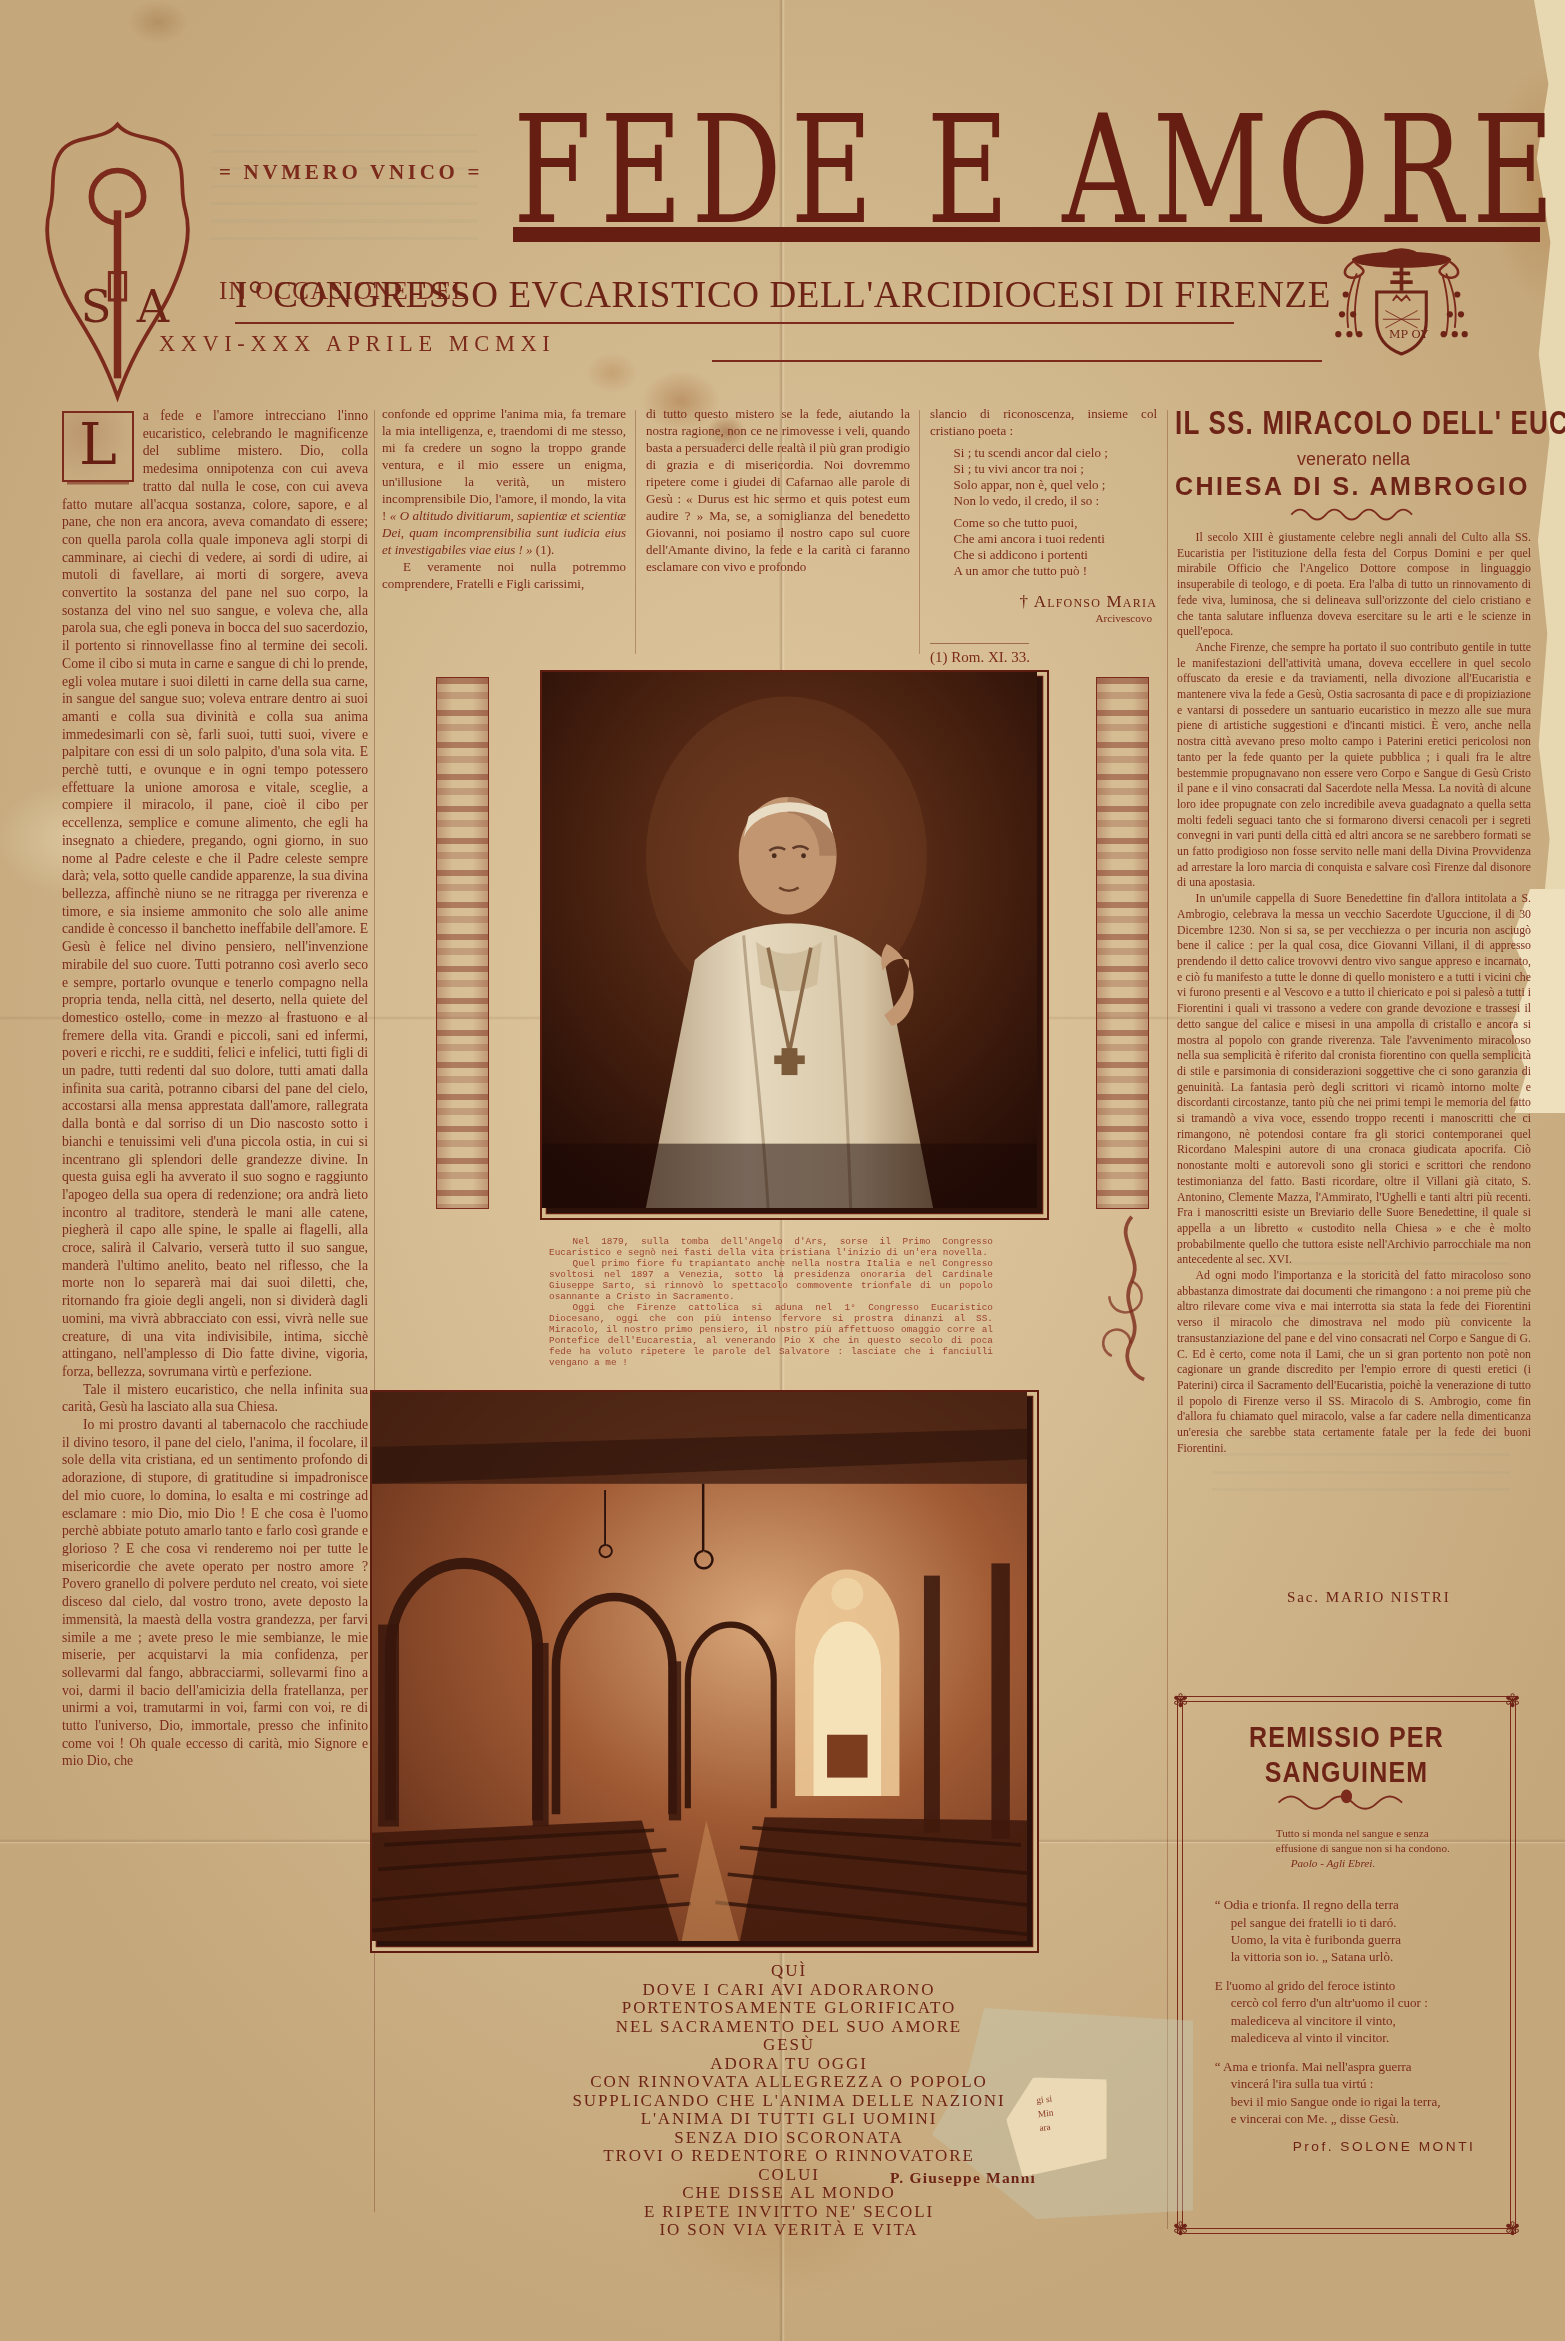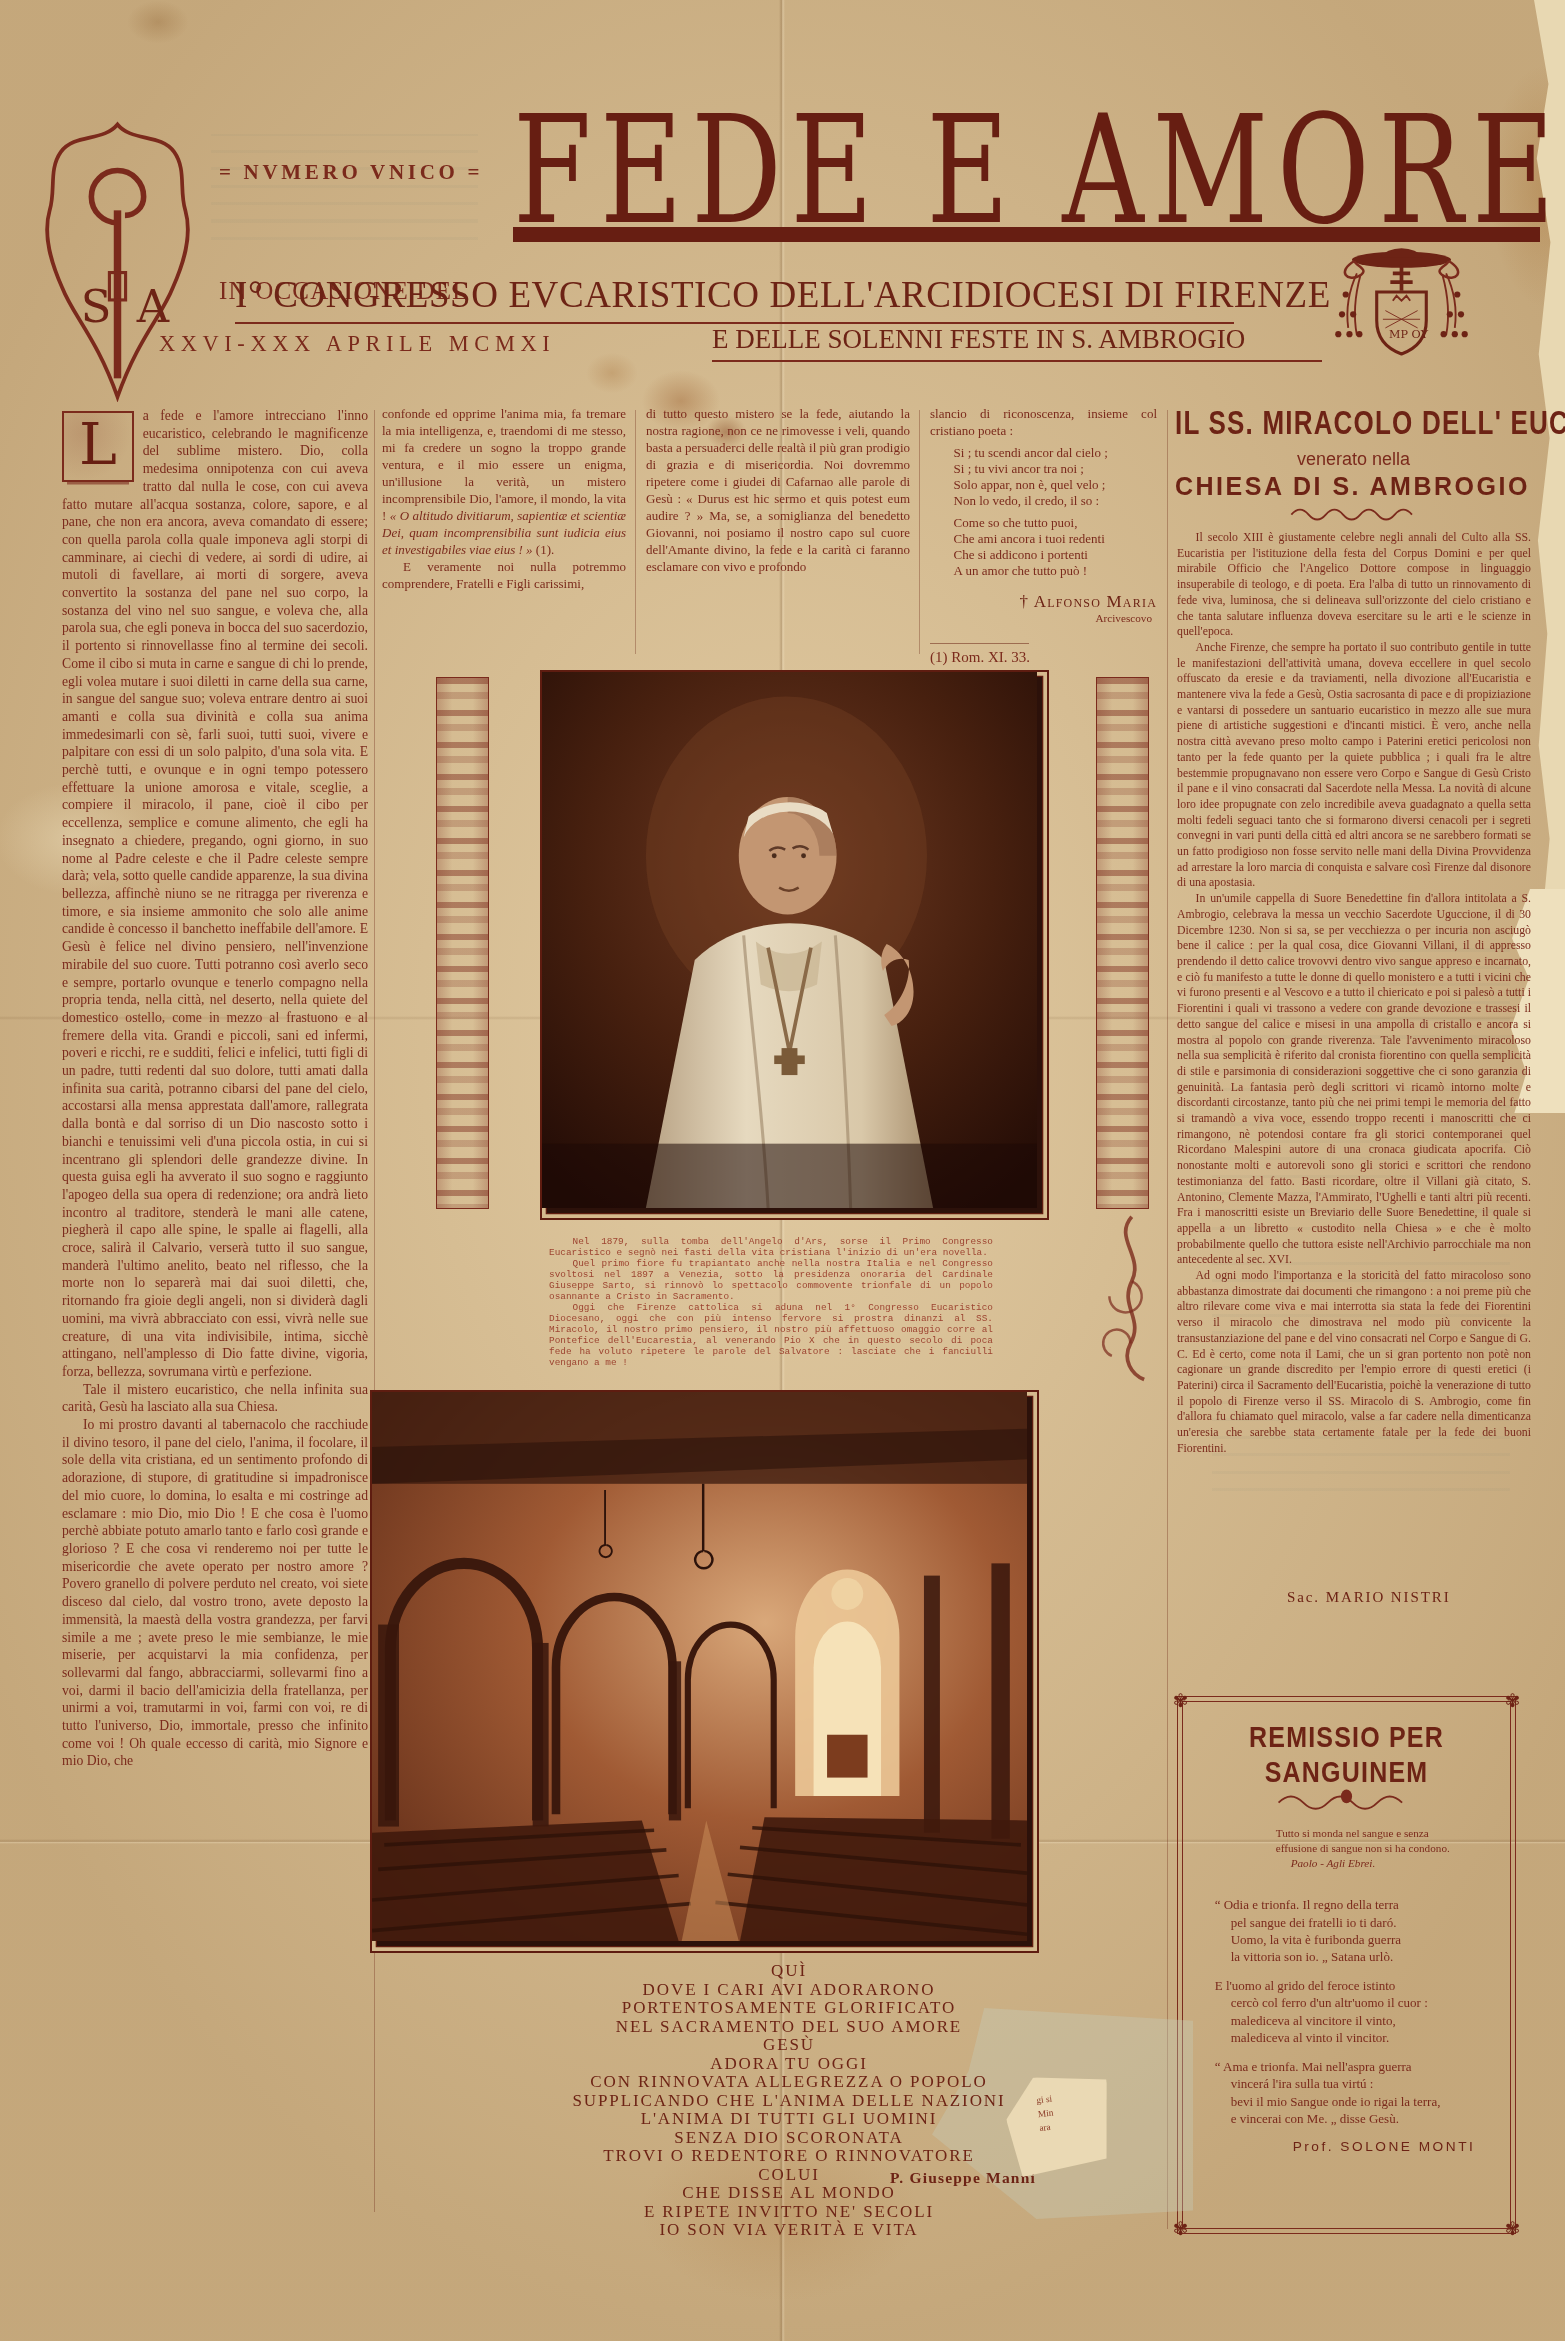--- a/index.html
+++ b/index.html
@@ -132,21 +132,20 @@
       <text x="162" y="330" font-size="72" fill="#6d2315">A</text>
     </svg>
   </div>
 
   <div class="abs numero">=  NVMERO  VNICO  =</div>
   <div class="abs occasione">IN OCCASIONE DEL</div>
   <div class="abs mast-title">FEDE E AMORE</div>
   <div class="abs title-rule"></div>
   <div class="abs subtitle">I° CONGRESSO EVCARISTICO DELL'ARCIDIOCESI DI FIRENZE</div>
   <div class="abs subtitle-rule"></div>
-  <div class="abs feste">E DELLE SOLENNI FESTE IN S. AMBROGIO</div>
   <div class="abs feste-rule"></div>
   <div class="abs date-line">XXVI-XXX  APRILE  MCMXI</div>
 
   <div class="abs" style="left:1323px;top:235px;width:157px;height:145px;">
     <svg width="157" height="145" viewBox="0 0 252 234">
       <ellipse cx="126" cy="40" rx="80" ry="13" fill="#6d2315"></ellipse>
       <path d="M92,36 a36,22 0 0 1 68,0 Z" fill="#6d2315"></path>
       <path d="M50,42 C20,60 40,76 58,66 C76,56 52,50 50,42" fill="none" stroke="#7b2a1c" stroke-width="4"></path>
       <path d="M202,42 C232,60 212,76 194,66 C176,56 200,50 202,42" fill="none" stroke="#7b2a1c" stroke-width="4"></path>
       <path d="M54,62 C40,92 36,120 40,150 M60,64 C50,100 48,130 54,162" fill="none" stroke="#7b2a1c" stroke-width="3"></path>

